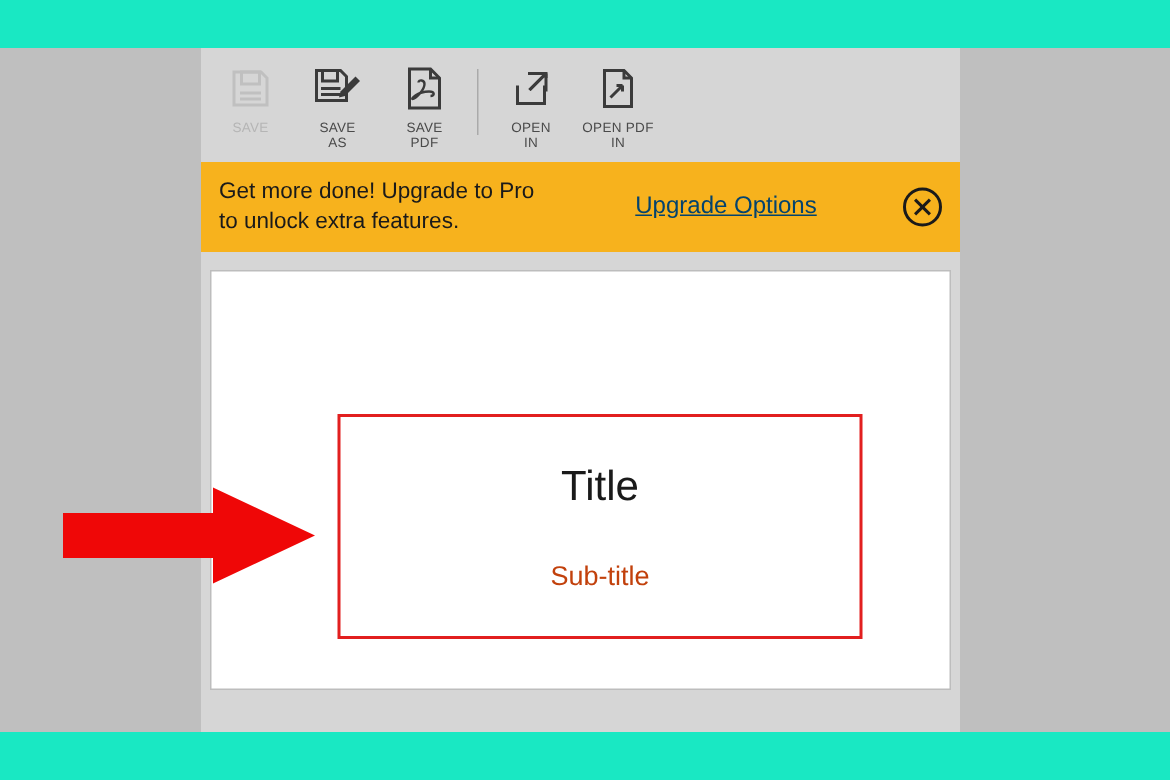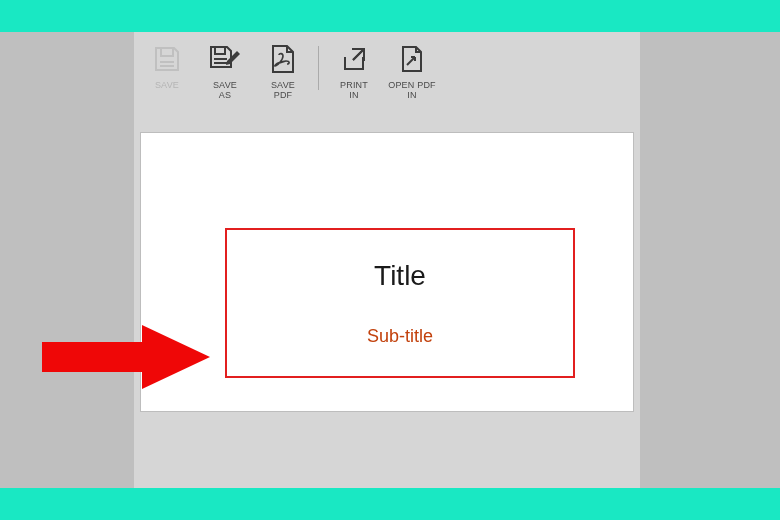--- a/index.html
+++ b/index.html
@@ -83,21 +83,20 @@
   
   .docwrap {
     padding: 12px 6px 0 6px;
     background: #d6d6d6;
   }
   .doc {
     background: #ffffff;
     border: 1px solid #bdbdbd;
     height: 280px;
     position: relative;
-    margin-top: 12px;
   }
   .slidebox {
     position: absolute;
     left: 84px; top: 95px;
     width: 350px; height: 150px;
     border: 2px solid #e21f1f;
     background: #ffffff;
     display: flex;
     flex-direction: column;
     align-items: center;
@@ -186,40 +185,48 @@
               <path d="M14 16 L14 11 M14 16 L19 16" stroke-width="0"></path>
               <polyline points="14,10 14,16 20,16" stroke="none"></polyline>
             </g>
             <path d="M25 5 L14 16" stroke="#3b3b3b" stroke-width="2"></path>
             <path d="M14 16 L14 11 L14 16 L19 16" fill="none"></path>
             <polygon points="13,17 13,11 19,17" fill="#3b3b3b" opacity="0"></polygon>
             <path d="M14 16 l0 -5 m0 5 l5 0" stroke="#3b3b3b" stroke-width="0"></path>
             <path d="M25 5 l-3 0 m3 0 l0 3" stroke="#3b3b3b" stroke-width="2" fill="none"></path>
           </svg>
         </span>
-        <span class="lbl">PRINT
+        <span class="lbl">OPEN
 IN</span>
       </div>
 
       <div class="tbtn">
         <span class="ico">
           <svg width="30" height="32" viewBox="0 0 30 32">
             <g fill="none" stroke="#3b3b3b" stroke-width="2">
               <path d="M6 4 H19 L24 9 V28 H6 Z"></path>
               <path d="M19 4 V9 H24"></path>
               <path d="M10 22 L18 14"></path>
               <path d="M18 14 l-4 0 m4 0 l0 4"></path>
             </g>
           </svg>
         </span>
         <span class="lbl">OPEN PDF
 IN</span>
       </div>
     </div>
 
+    <div class="banner">
+      <div class="msg">Get more done! Upgrade to Pro to unlock extra features.</div>
+      <div class="link">Upgrade Options</div>
+      <div class="close">
+        <span class="x1"></span>
+        <span class="x2"></span>
+      </div>
+    </div>
 
     <div class="docwrap">
       <div class="doc">
         <div class="slidebox">
           <div class="title">Title</div>
           <div class="subtitle">Sub-title</div>
         </div>
       </div>
     </div>
 

